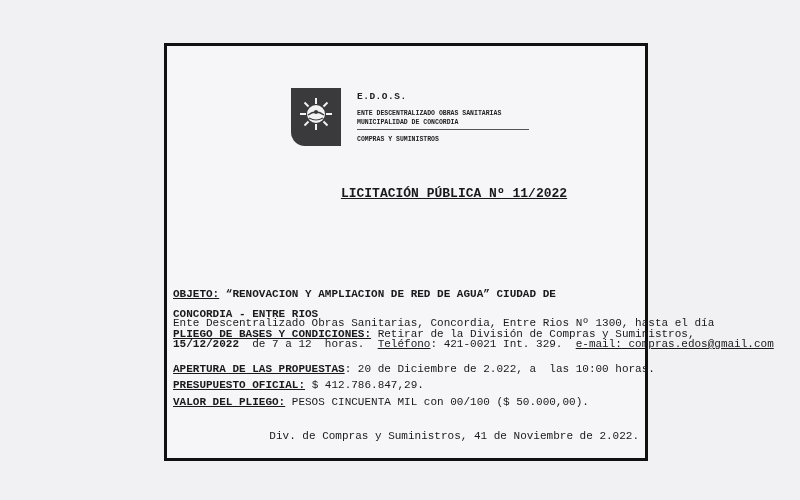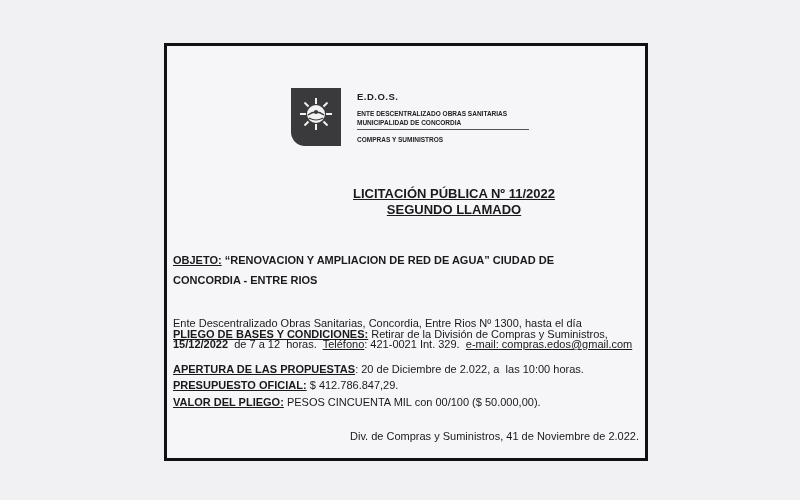--- a/index.html
+++ b/index.html
@@ -16,20 +16,21 @@
       color: #1a1a1a;
     }
     .notice-frame {
       position: absolute;
       left: 164px;
       top: 43px;
       width: 478px;
       height: 412px;
       border: 3px solid #111;
       background: #f6f5f7;
+      font-family: Liberation Mono, monospace;
     }
     .letterhead {
       position: absolute;
       left: 124px;
       top: 40px;
       width: 240px;
       height: 62px;
     }
     .logo {
       position: absolute;
@@ -92,21 +93,21 @@
       font-size: 11px;
       color: #1a1a1a;
     }
     .para {
       white-space: nowrap;
     }
     .lbl {
       font-weight: bold;
       text-decoration: underline;
     }
-    .b { font-weight: bold; }
+    .b { font-weight: bold; margin-top: 34px; }
     .u { text-decoration: underline; }
     .email {
       text-decoration: underline;
       font-size: 11px;
     }
     .row1 { position: absolute; top: 0; }
     .row2 { position: absolute; top: 20px; }
     .row3 { position: absolute; top: 42px; margin-top: 32px; }
     .row4 { position: absolute; top: 63px; }
     .row5 { position: absolute; top: 84px; }
@@ -147,21 +148,20 @@
     </div>
     <div class="lh-acronym">E.D.O.S.</div>
     <div class="lh-line l1">ENTE DESCENTRALIZADO OBRAS SANITARIAS</div>
     <div class="lh-line l2">MUNICIPALIDAD DE CONCORDIA</div>
     <div class="lh-rule"></div>
     <div class="lh-line l3">COMPRAS Y SUMINISTROS</div>
   </div>
 
   <div class="title-block">
     <div>LICITACIÓN PÚBLICA Nº 11/2022</div>
-    <div>SEGUNDO LLAMADO</div>
   </div>
 
   <div class="body-text">
     <div class="para row1 b">
       <span class="lbl">OBJETO:</span><span> “RENOVACION Y AMPLIACION DE RED DE AGUA” CIUDAD DE</span>
     </div>
     <div class="para row2 b">CONCORDIA - ENTRE RIOS</div>
 
     <div class="para row3">
       <span class="lbl">PLIEGO DE BASES Y CONDICIONES:</span><span> Retirar de la División de Compras y Suministros,</span>

